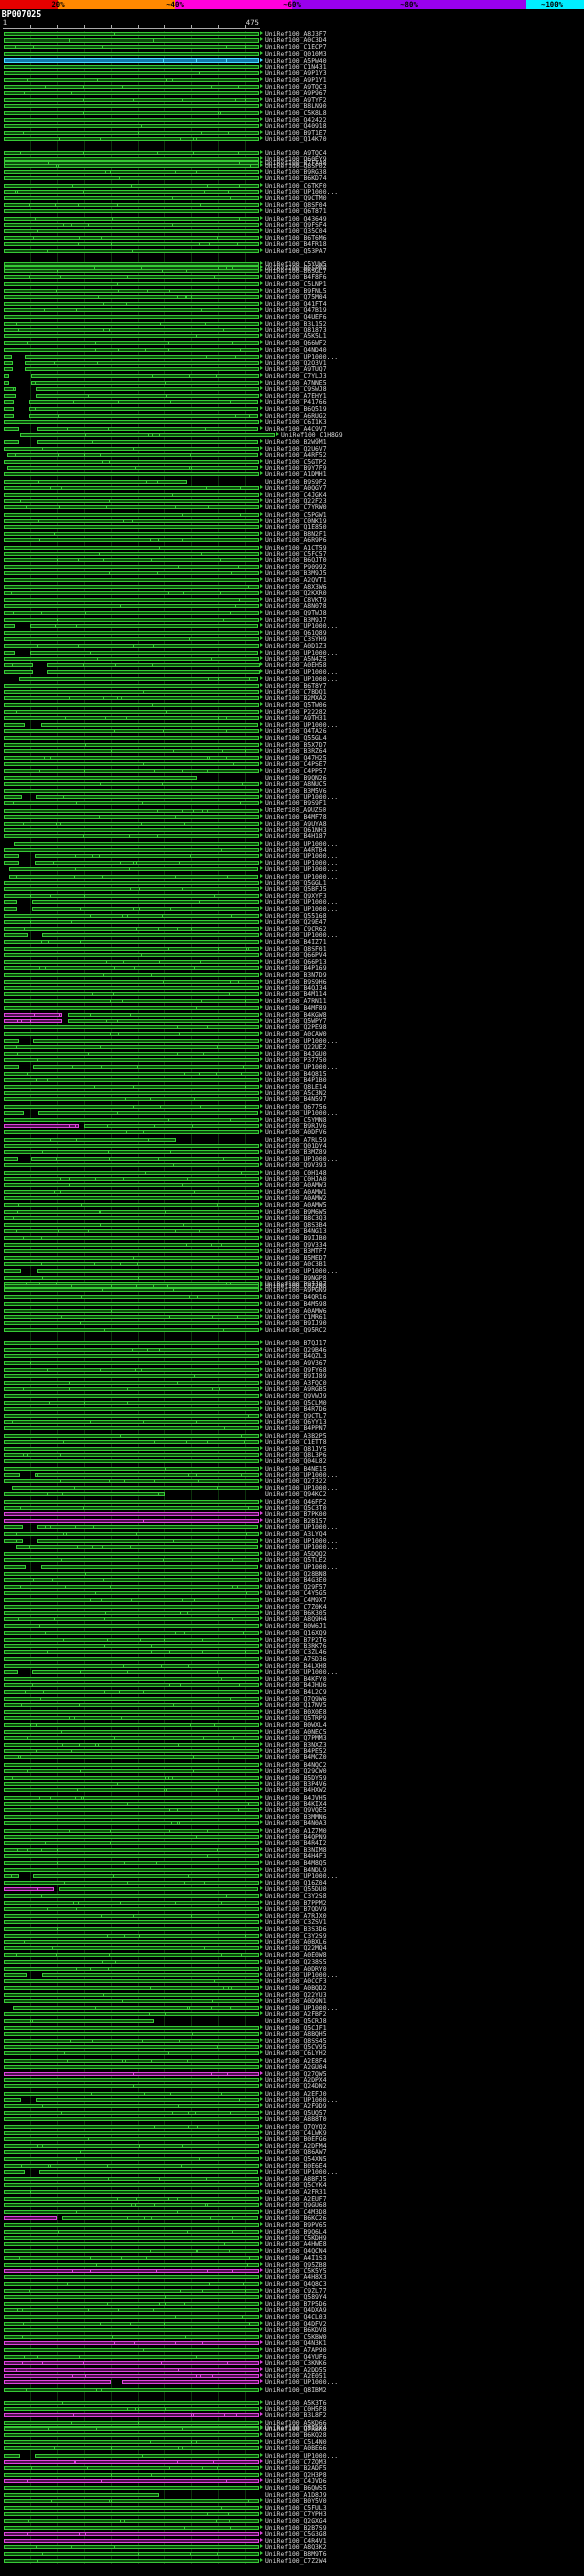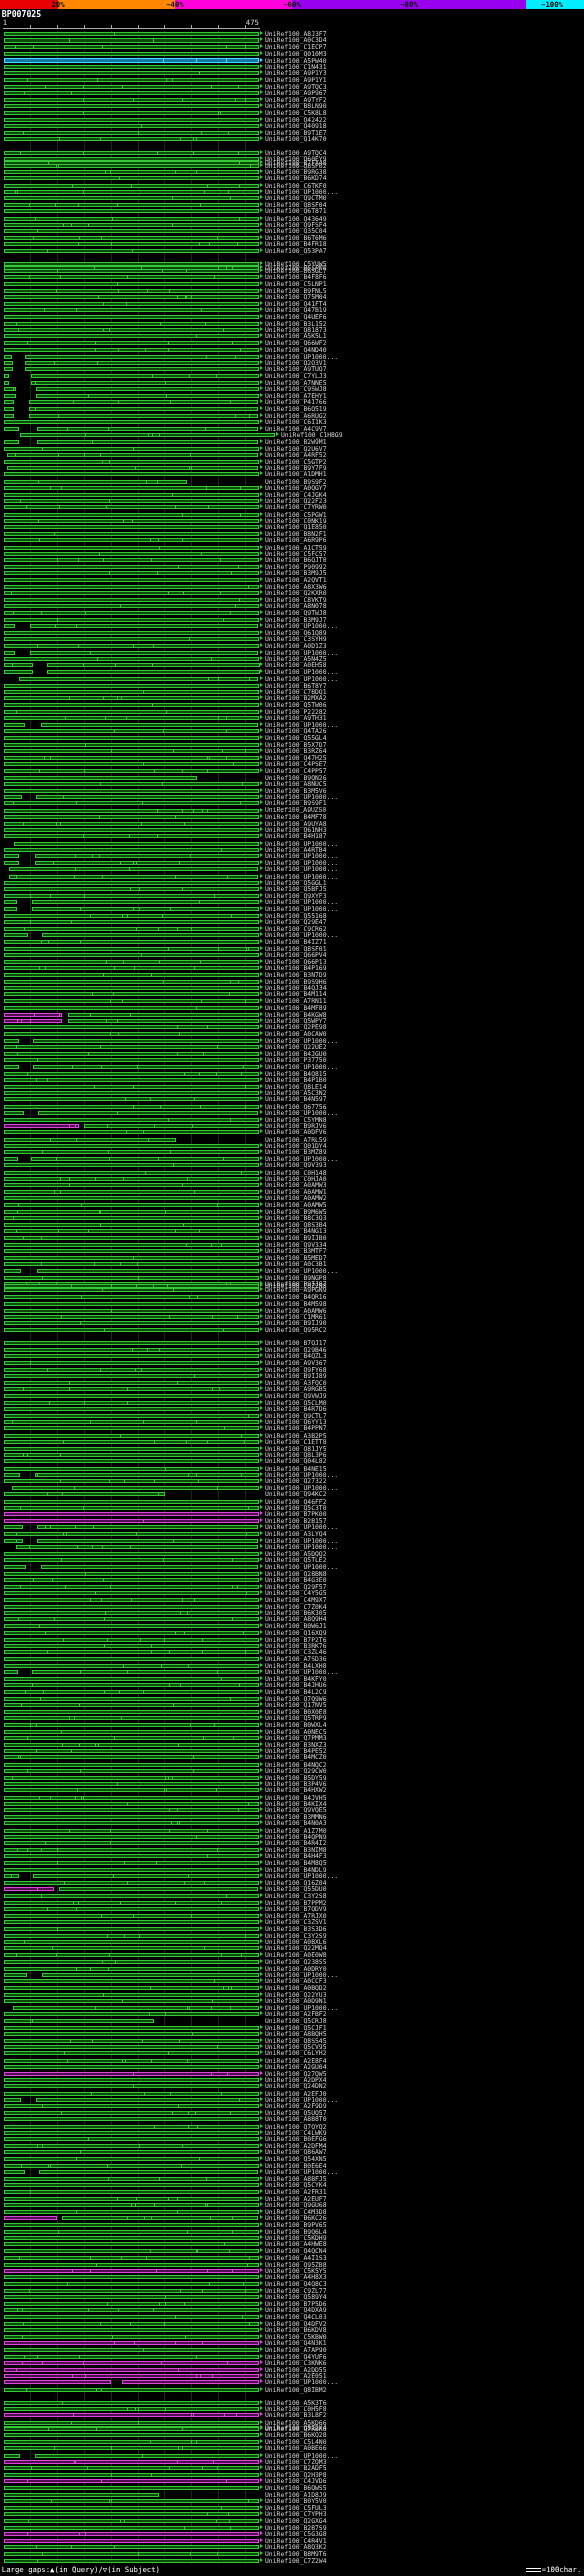--- a/index.html
+++ b/index.html
@@ -2998,19 +2998,15 @@
         <div class="row-label">UniRef100_B8M9T6</div>
       </div>
       <div class="row" style="top: 2527px;">
         <div class="seg seg-g" style="left: 3.7px; width: 255px;"></div>
         <div class="tick tick-g" style="left: 37px;"></div>
         <div class="arrow arrow-g"></div>
         <div class="row-label">UniRef100_C7Z2W4</div>
       </div>
     </div>
 
-  <div class="footer">
-    <span class="gap-legend">Large gaps:▲(in Query)/▽(in Subject)</span>
-    <span class="scale-wrap"><span class="scale-bar"></span><span>=100char.</span></span>
-  </div>
 
 </div>
 
 
 </body></html>

